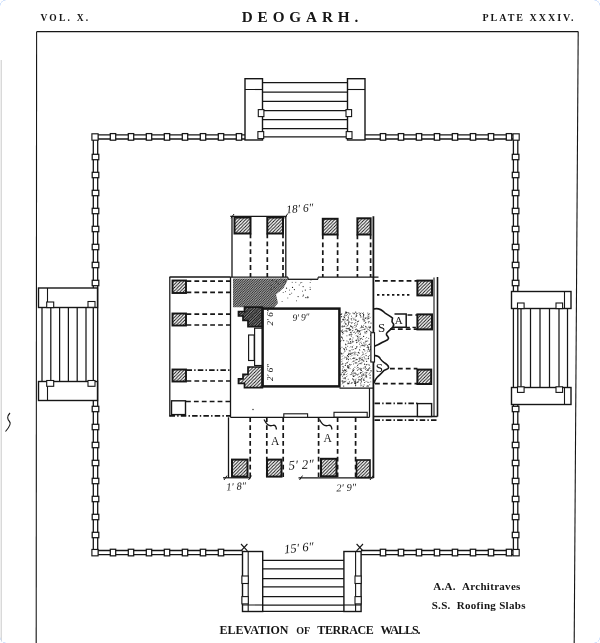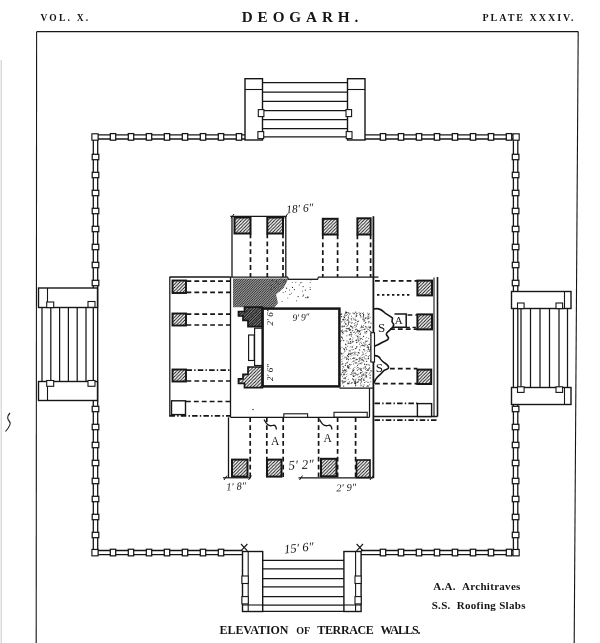--- a/index.html
+++ b/index.html
@@ -1,16 +1,16 @@
 <!DOCTYPE html>
 <html><head>
 <meta charset="utf-8">
 <style>
 html,body{margin:0;padding:0;background:#ffffff;}
-#plate{position:relative;width:600px;height:643px;background:#3b82f6;overflow:hidden;}
+#plate{position:relative;width:600px;height:643px;background:#3b82f6;overflow:hidden;border-radius:6px;}
 </style>
 </head>
 <body>
 <div id="plate">
 <svg width="600" height="643" viewBox="0 0 600 643">
 <rect x="0" y="0" width="600" height="643" fill="#ffffff"></rect>
 <defs>
 <pattern id="hb" width="2.4" height="2.4" patternUnits="userSpaceOnUse">
  <path d="M-0.6,0.6 L0.6,-0.6 M0,2.4 L2.4,0 M1.8,3.0 L3.0,1.8" stroke="#171717" stroke-width="1.02" fill="none"></path>
 </pattern>

